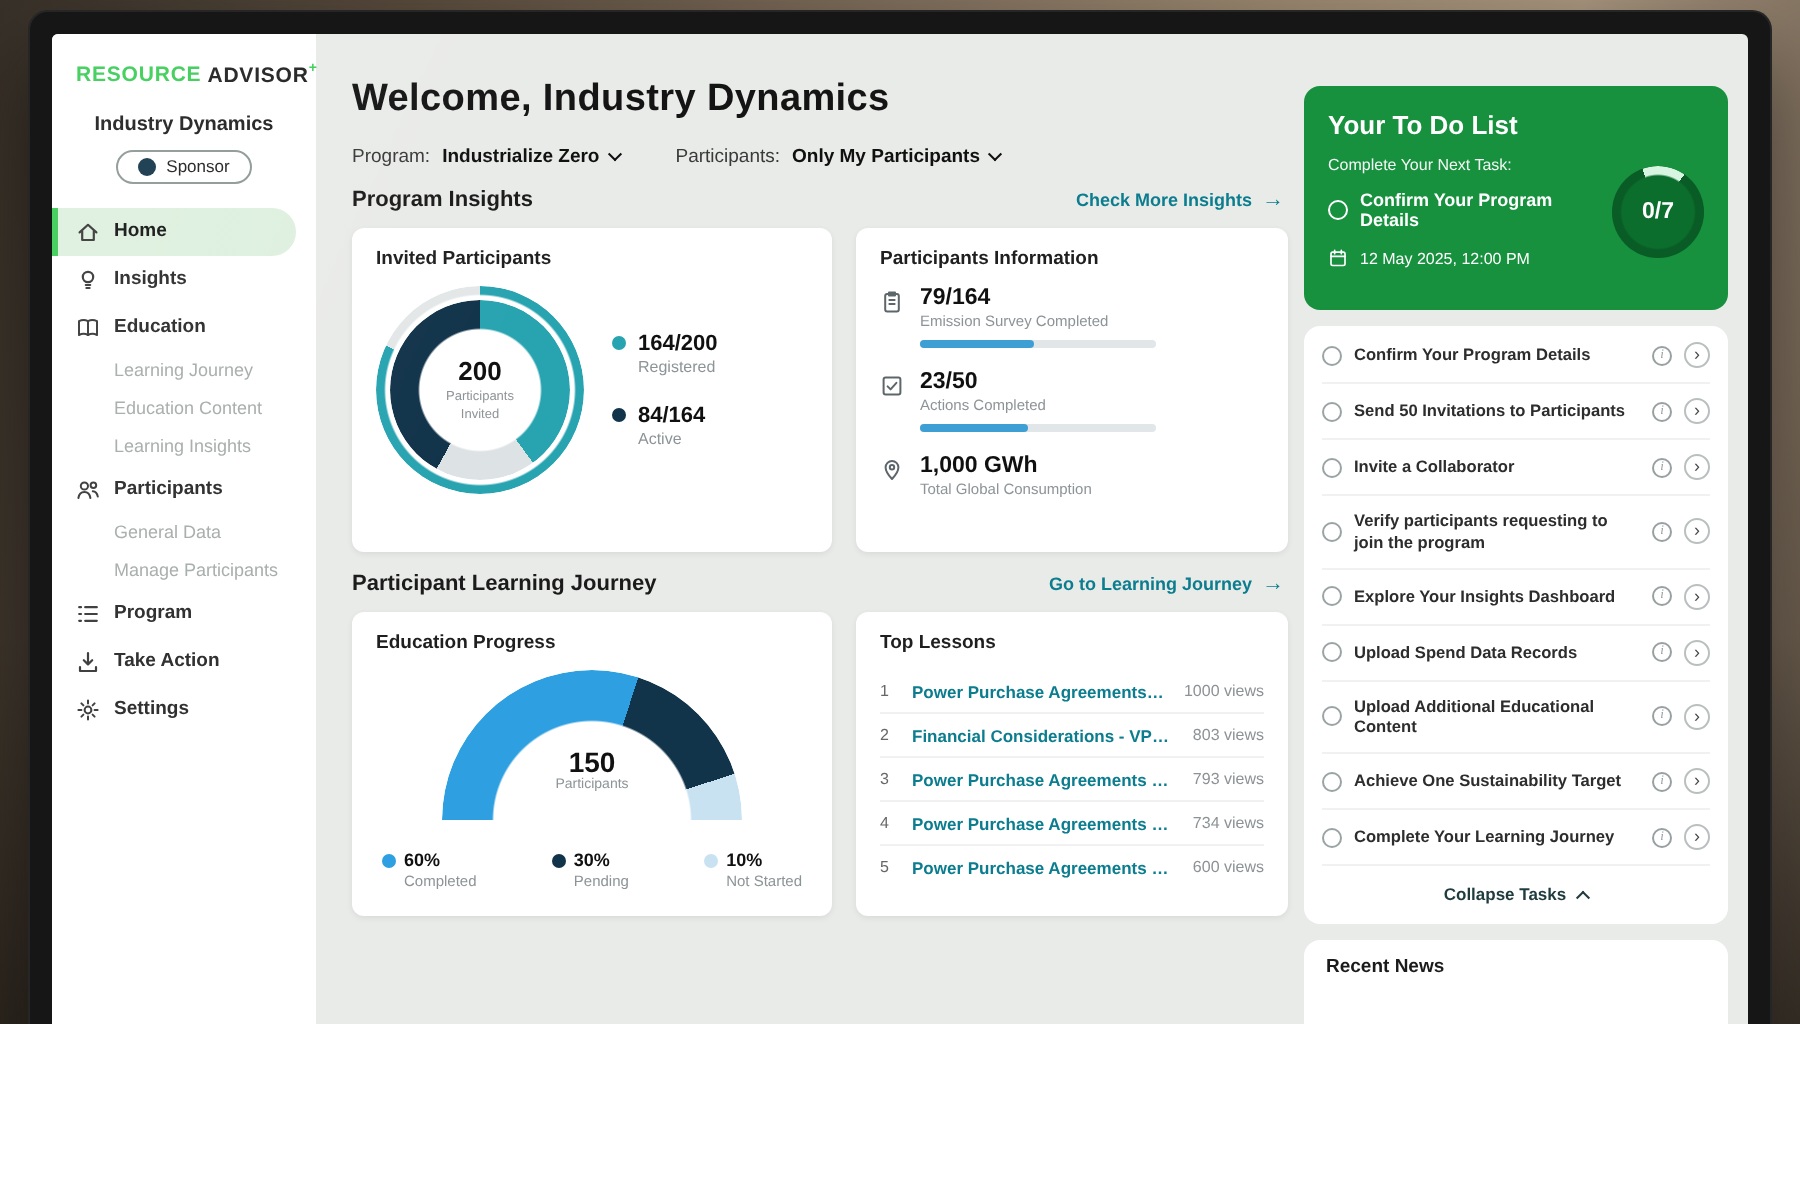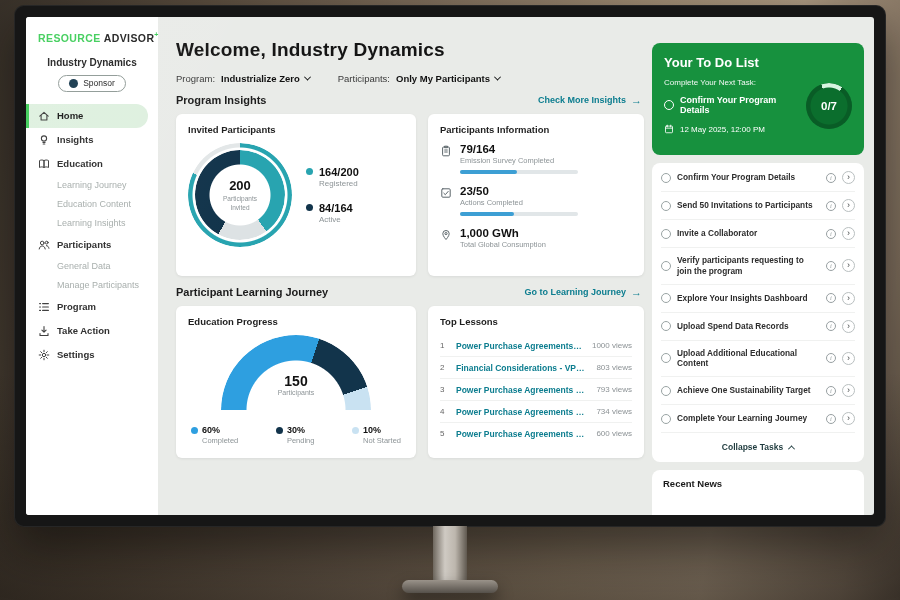--- a/index.html
+++ b/index.html
@@ -1,19 +1,19 @@
 <!DOCTYPE html>
 <html><head>
 <meta charset="utf-8">
 <style>
   * { box-sizing: border-box; margin: 0; padding: 0; }
   html,body { width:900px; height:600px; }
   body { font-family:"Liberation Sans", sans-serif; }
 
-  .scene { position:relative; width:900px; height:600px; overflow:hidden;
+  .scene { position:relative; width:900px; height:512px; overflow:hidden;
     background:
       linear-gradient(180deg, rgba(0,0,0,0) 62%, rgba(15,12,9,.45) 100%),
       linear-gradient(100deg,#383129 0%,#574a3c 20%,#7e6d5b 45%,#9c8971 66%,#a9967f 80%,#7e6e5d 94%,#5a4e42 100%);
   }
 
   .monitor { position:absolute; left:14px; top:5px; width:872px; height:522px;
     background:#161616; border-radius:10px; padding:12px;
     box-shadow:0 22px 45px rgba(10,8,6,.55), inset 0 0 0 1px rgba(255,255,255,.07); }
   .screen { width:100%; height:100%; background:#e9ebe8; border-radius:3px; overflow:hidden;
     display:flex; position:relative; }

